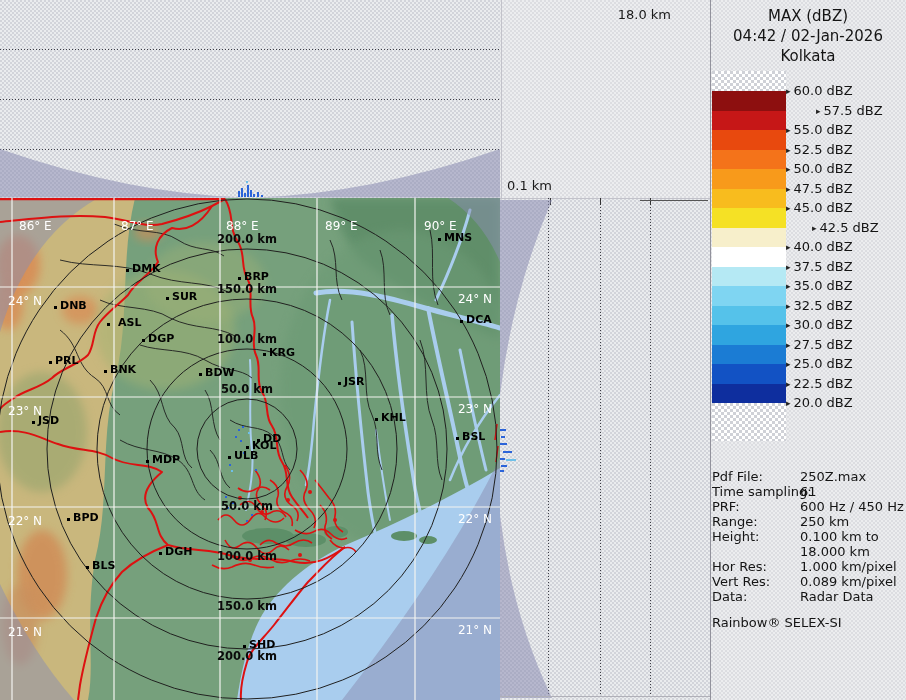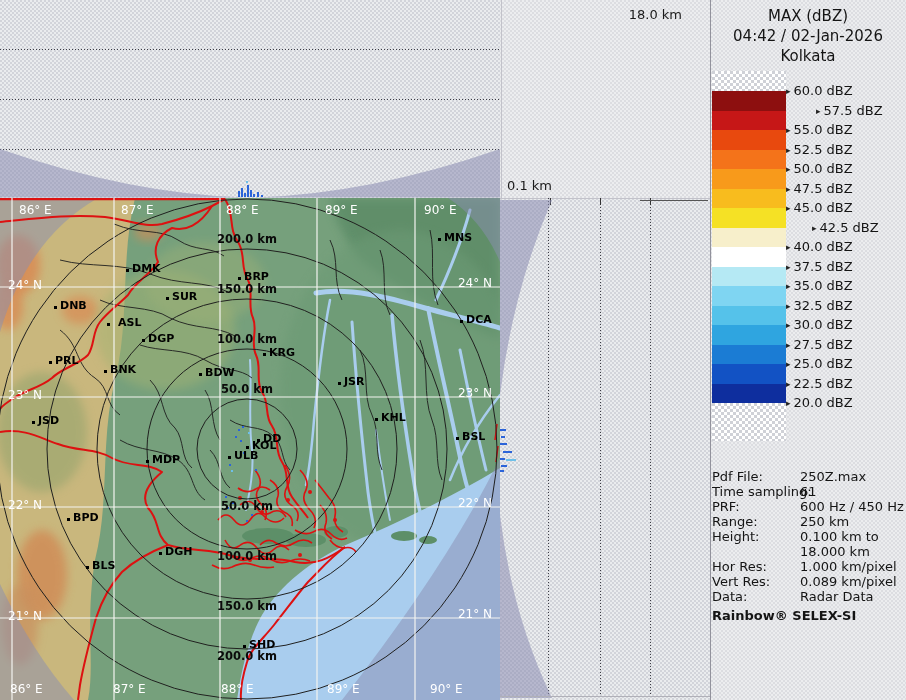--- a/index.html
+++ b/index.html
@@ -29,23 +29,23 @@
   #scale-bands .cap{width:74px;height:20px;}
   #scale-labels{left:786px;top:71px;width:118px;}
   .scale-entry{position:absolute;left:0;height:14px;line-height:14px;font-size:13px;color:#141414;white-space:nowrap;}
   .scale-entry .arrow{font-size:9px;color:#222;margin-right:3px;vertical-align:1px;}
   
   #radar-metadata{left:712px;top:469px;width:192px;font-size:13px;color:#141414;}
   .meta-row{position:relative;height:15px;line-height:15px;white-space:nowrap;}
   .meta-label{position:absolute;left:0;}
   .meta-value{position:absolute;left:88px;}
   .meta-value2{position:relative;left:88px;height:15px;line-height:15px;}
-  #meta-footer{margin-top:4px;white-space:nowrap;font-weight:bold;}
-  
-  .geo-label{position:absolute;color:#ffffff;font-size:12px;white-space:nowrap;pointer-events:none;}
+  #meta-footer{margin-top:11px;white-space:nowrap;}
+  
+  .geo-label{position:absolute;color:#ffffff;font-size:12px;white-space:nowrap;pointer-events:none;margin-top:16px;}
   .ring-label{position:absolute;color:#0a0a0a;font-size:11.5px;font-weight:bold;white-space:nowrap;
               transform:translateX(-50%);pointer-events:none;}
   .city{position:absolute;pointer-events:none;}
   .city .dot{position:absolute;width:3px;height:3px;background:#000;}
   .city .code{position:absolute;color:#000;font-size:11px;font-weight:bold;white-space:nowrap;}
   .sep-line{background:#c2c2ca;}
 </style>
 </head>
 <body>
 
@@ -259,21 +259,21 @@
           <rect x="503" y="451" width="9" height="2"></rect>
         <rect x="500" y="458" width="5" height="2"></rect>
           <rect x="506" y="459" width="10" height="2" fill="#6ec0e8"></rect>
         <rect x="501" y="465" width="6" height="2"></rect>
           <rect x="500" y="470" width="4" height="2"></rect>
       </g>
       <line x1="500" y1="696.5" x2="710" y2="696.5" stroke="#b0b0b8" stroke-width="1"></line>
     </g>
   </svg>
 
-  <div class="abs axis-label" style="left:560px;top:7px;width:122px;text-align:right;">18.0 km</div>
+  <div class="abs axis-label" style="left:560px;top:7px;width:111px;text-align:right;">18.0 km</div>
   <div class="abs axis-label" style="left:507px;top:178px;">0.1 km</div>
 
   <div class="abs" id="legend-header">
     <div>MAX (dBZ)</div>
     <div>04:42 / 02-Jan-2026</div>
     <div>Kolkata</div>
   </div>
 
   <div class="abs" id="scale-bands">
       <div class="checker-scale cap"></div>

